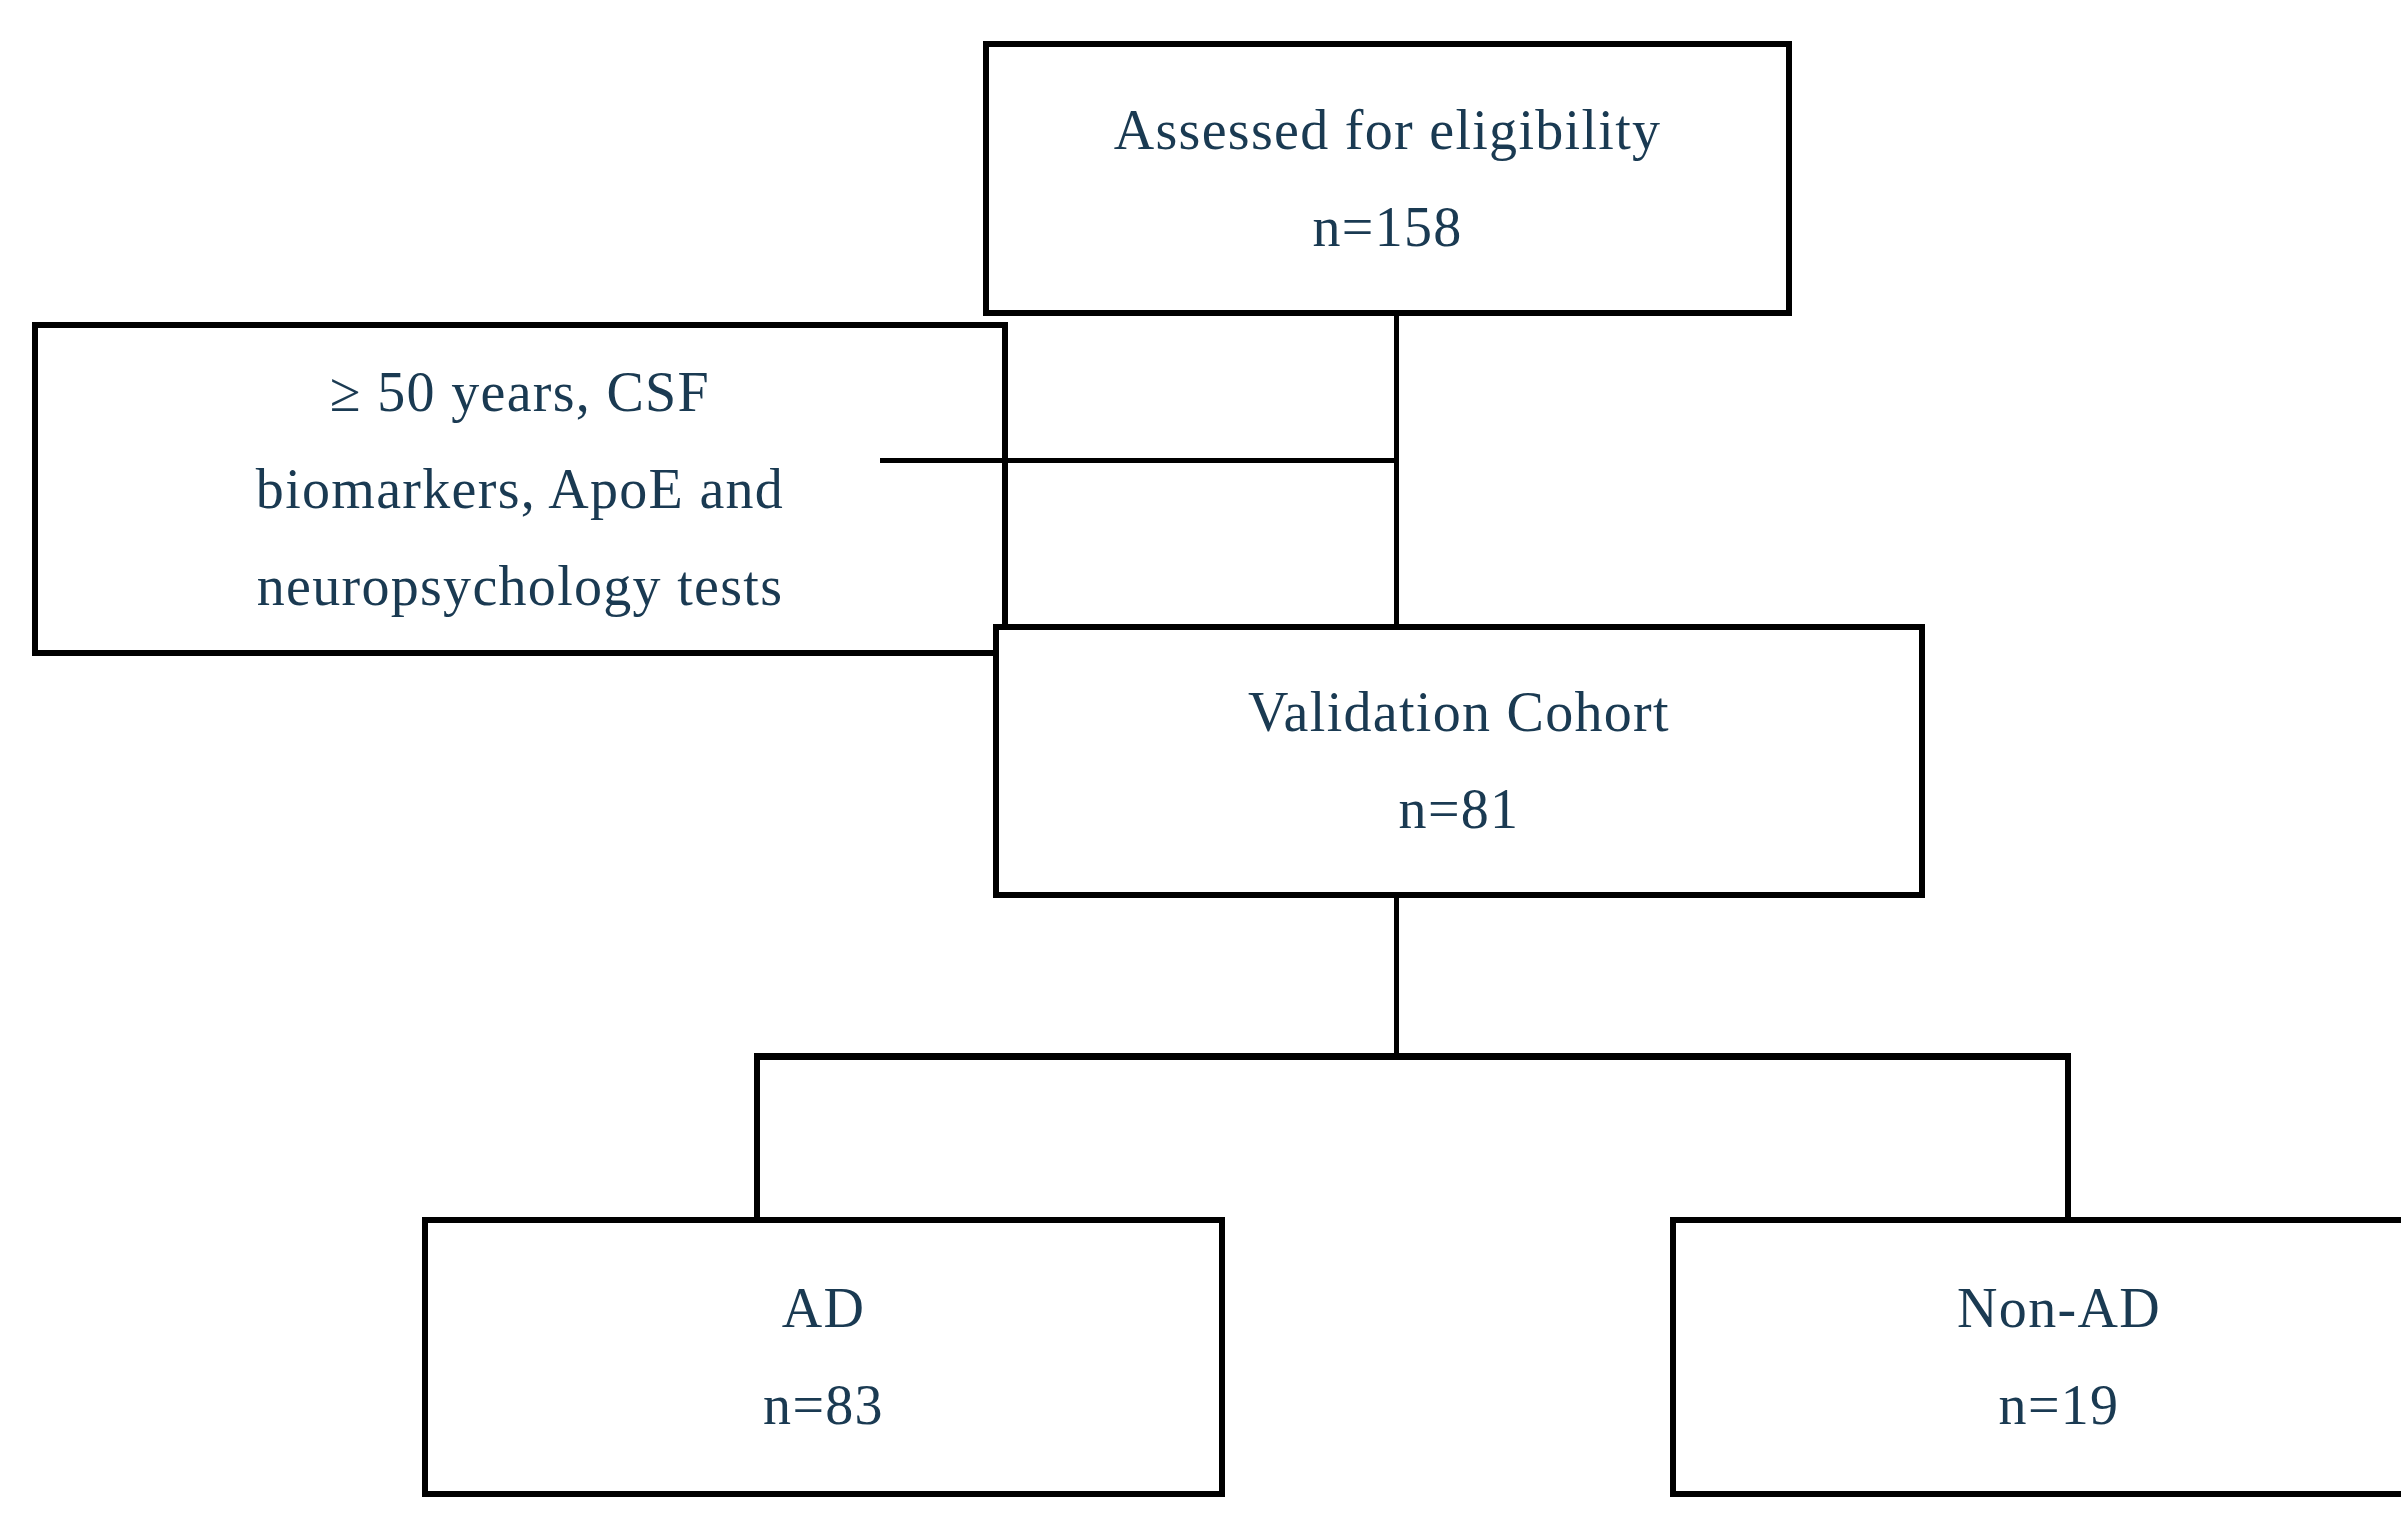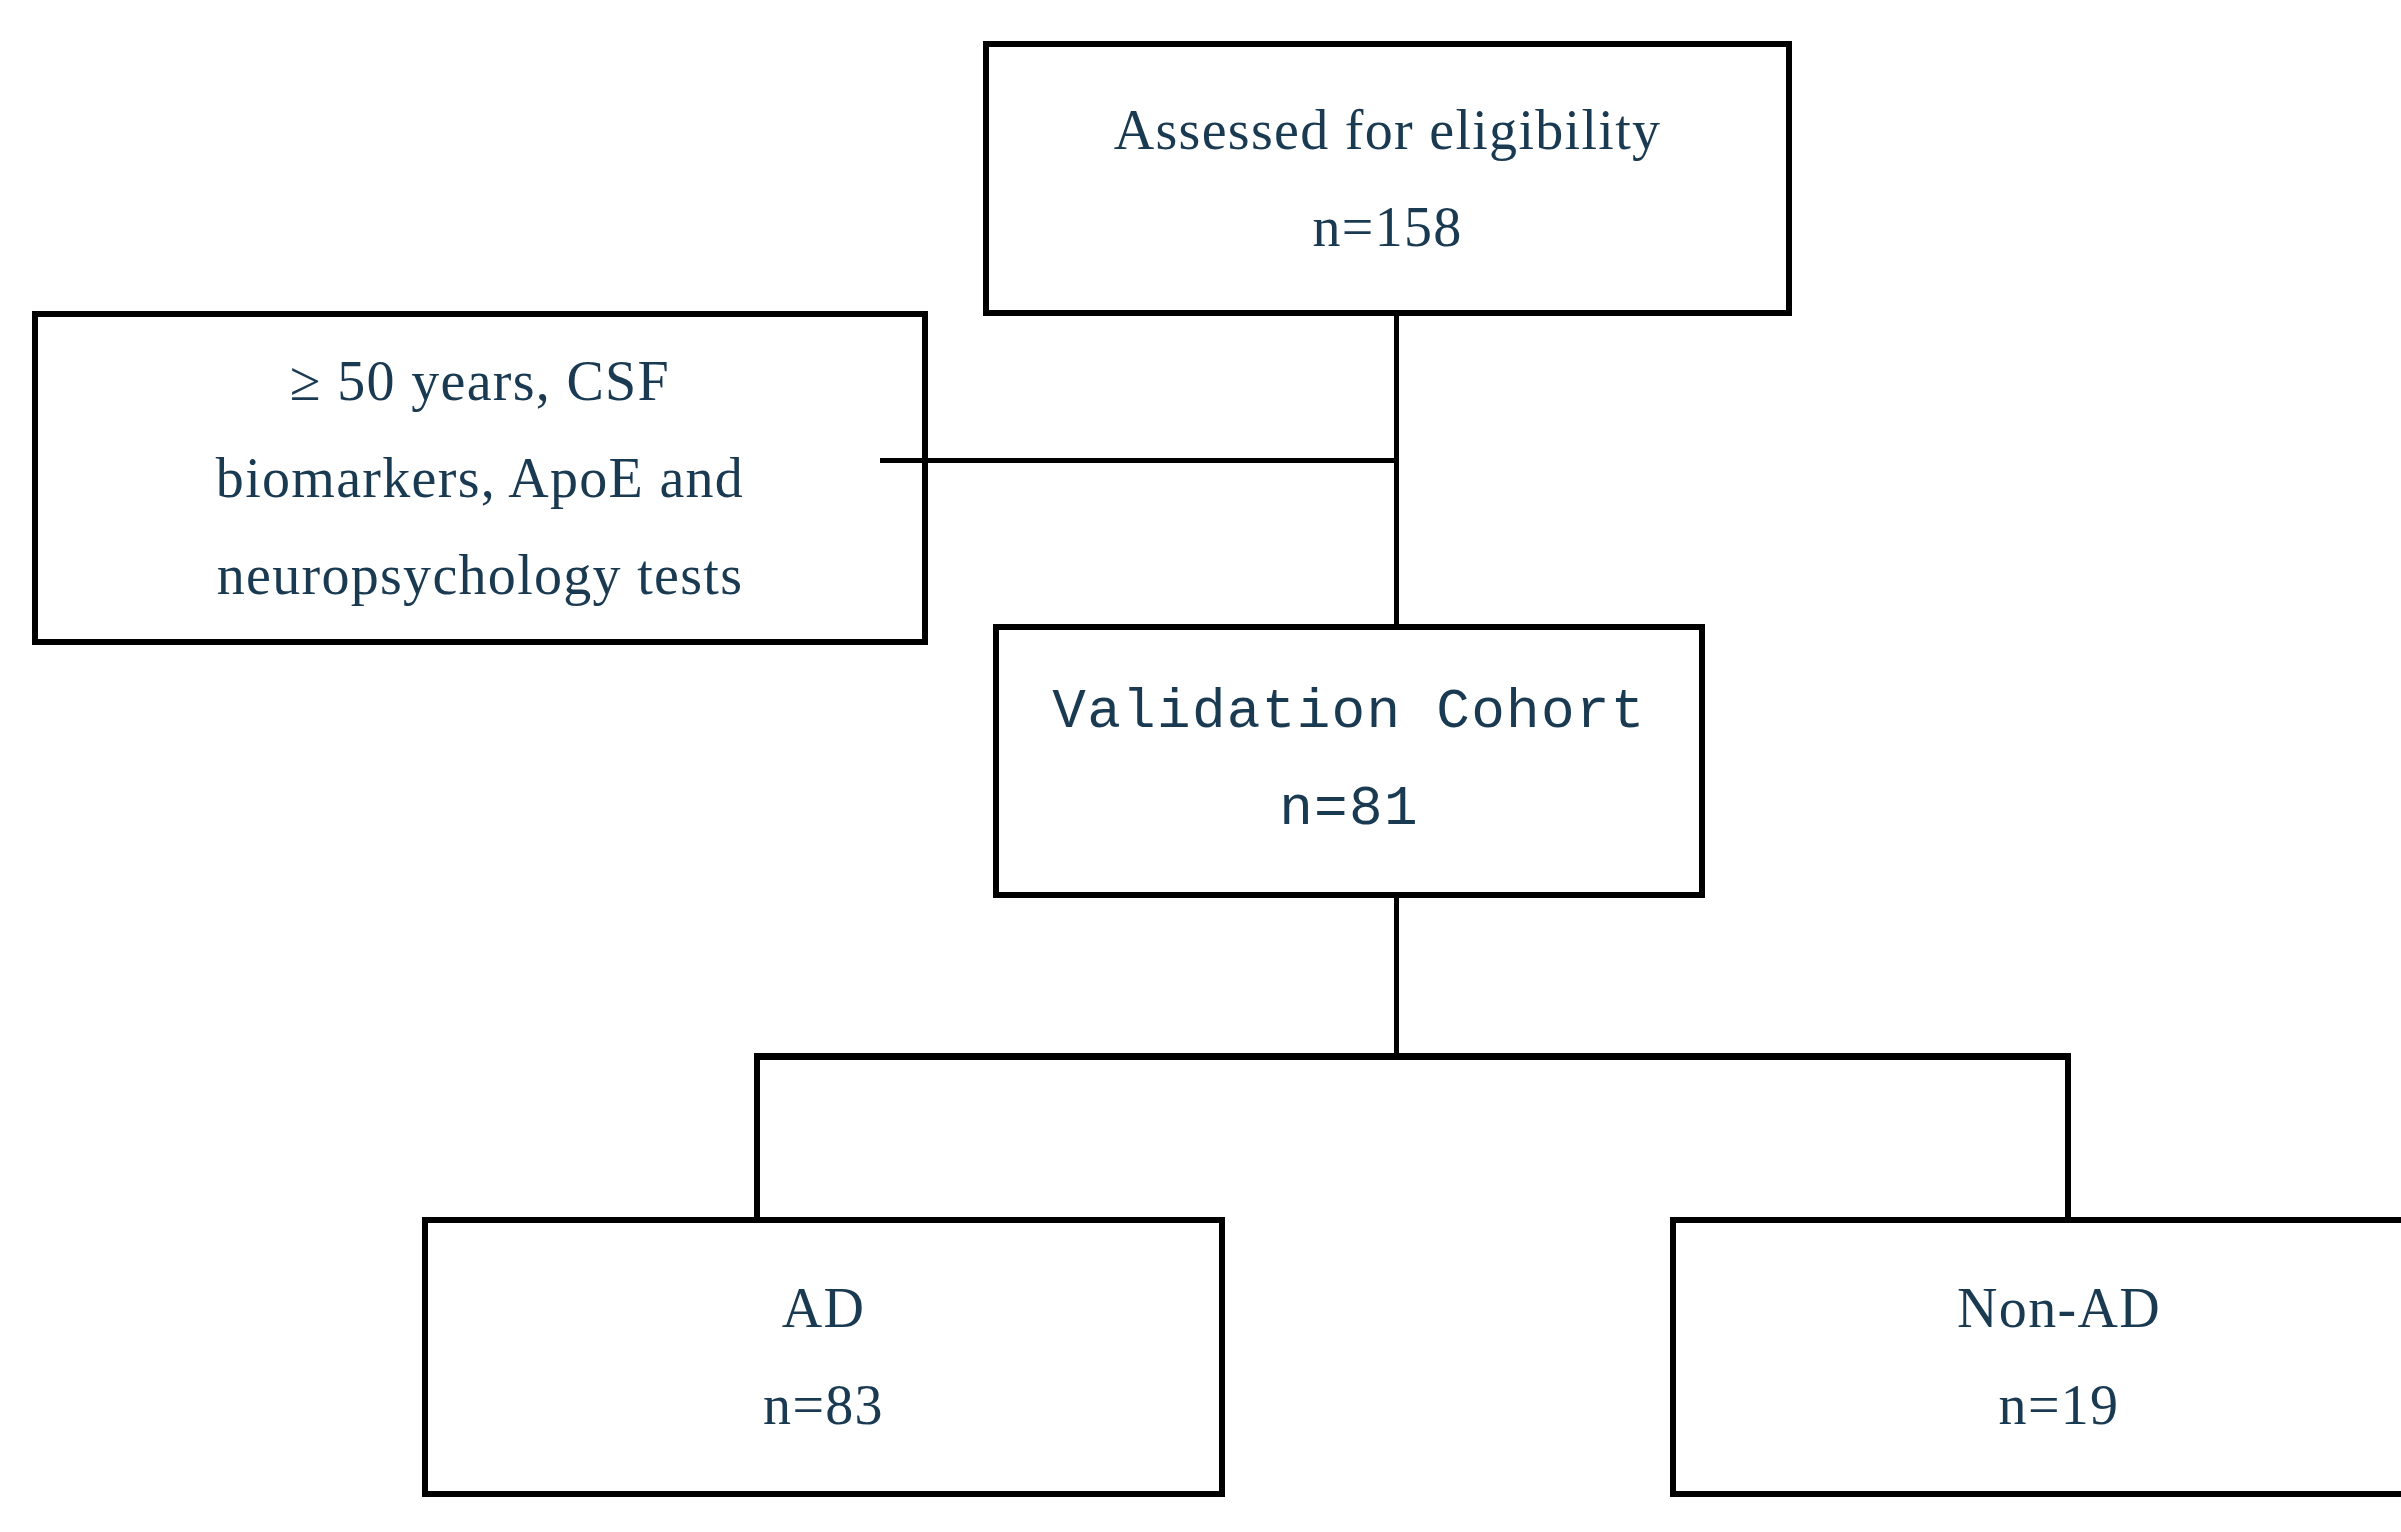--- a/index.html
+++ b/index.html
@@ -31,22 +31,22 @@
     line-height:97px;
     letter-spacing:1.3px;
     white-space:nowrap;
   }
   .connector{
     position:absolute;
     background:var(--line-color);
   }
   
   .box-eligibility{left:983px; top:41px;   width:809px;  height:275px;}
-  .box-criteria   {left:32px;   top:311px;  width:896px; height:334px;}
-  .box-validation {left:993px; top:624px;  width:712px;  height:274px;font-family:Liberation Mono, monospace;}
+  .box-criteria   {left:32px;   top:322px;  width:976px; height:334px;}
+  .box-validation {left:993px; top:624px;  width:932px;  height:274px;}
   .box-ad         {left:422px;  top:1217px; width:803px;  height:280px;}
   .box-nonad      {left:1670px; top:1217px; width:778px;  height:280px;}
   
   .conn-v1   {left:1394px; top:315px;  width:5.1px;    height:310px;}
   .conn-h1   {left:880px; top:458px;  width:517px;  height:5.1px;}
   .conn-v2   {left:1394px; top:896px; width:5.1px;    height:161px;}
   .conn-tbar {left:754px;  top:1053px; width:1317px; height:6.8px;}
   .conn-ldrop{left:754px;  top:1053px; width:6px;    height:166px;}
   .conn-rdrop{left:2065px; top:1053px; width:6px;    height:166px;}
 </style>

